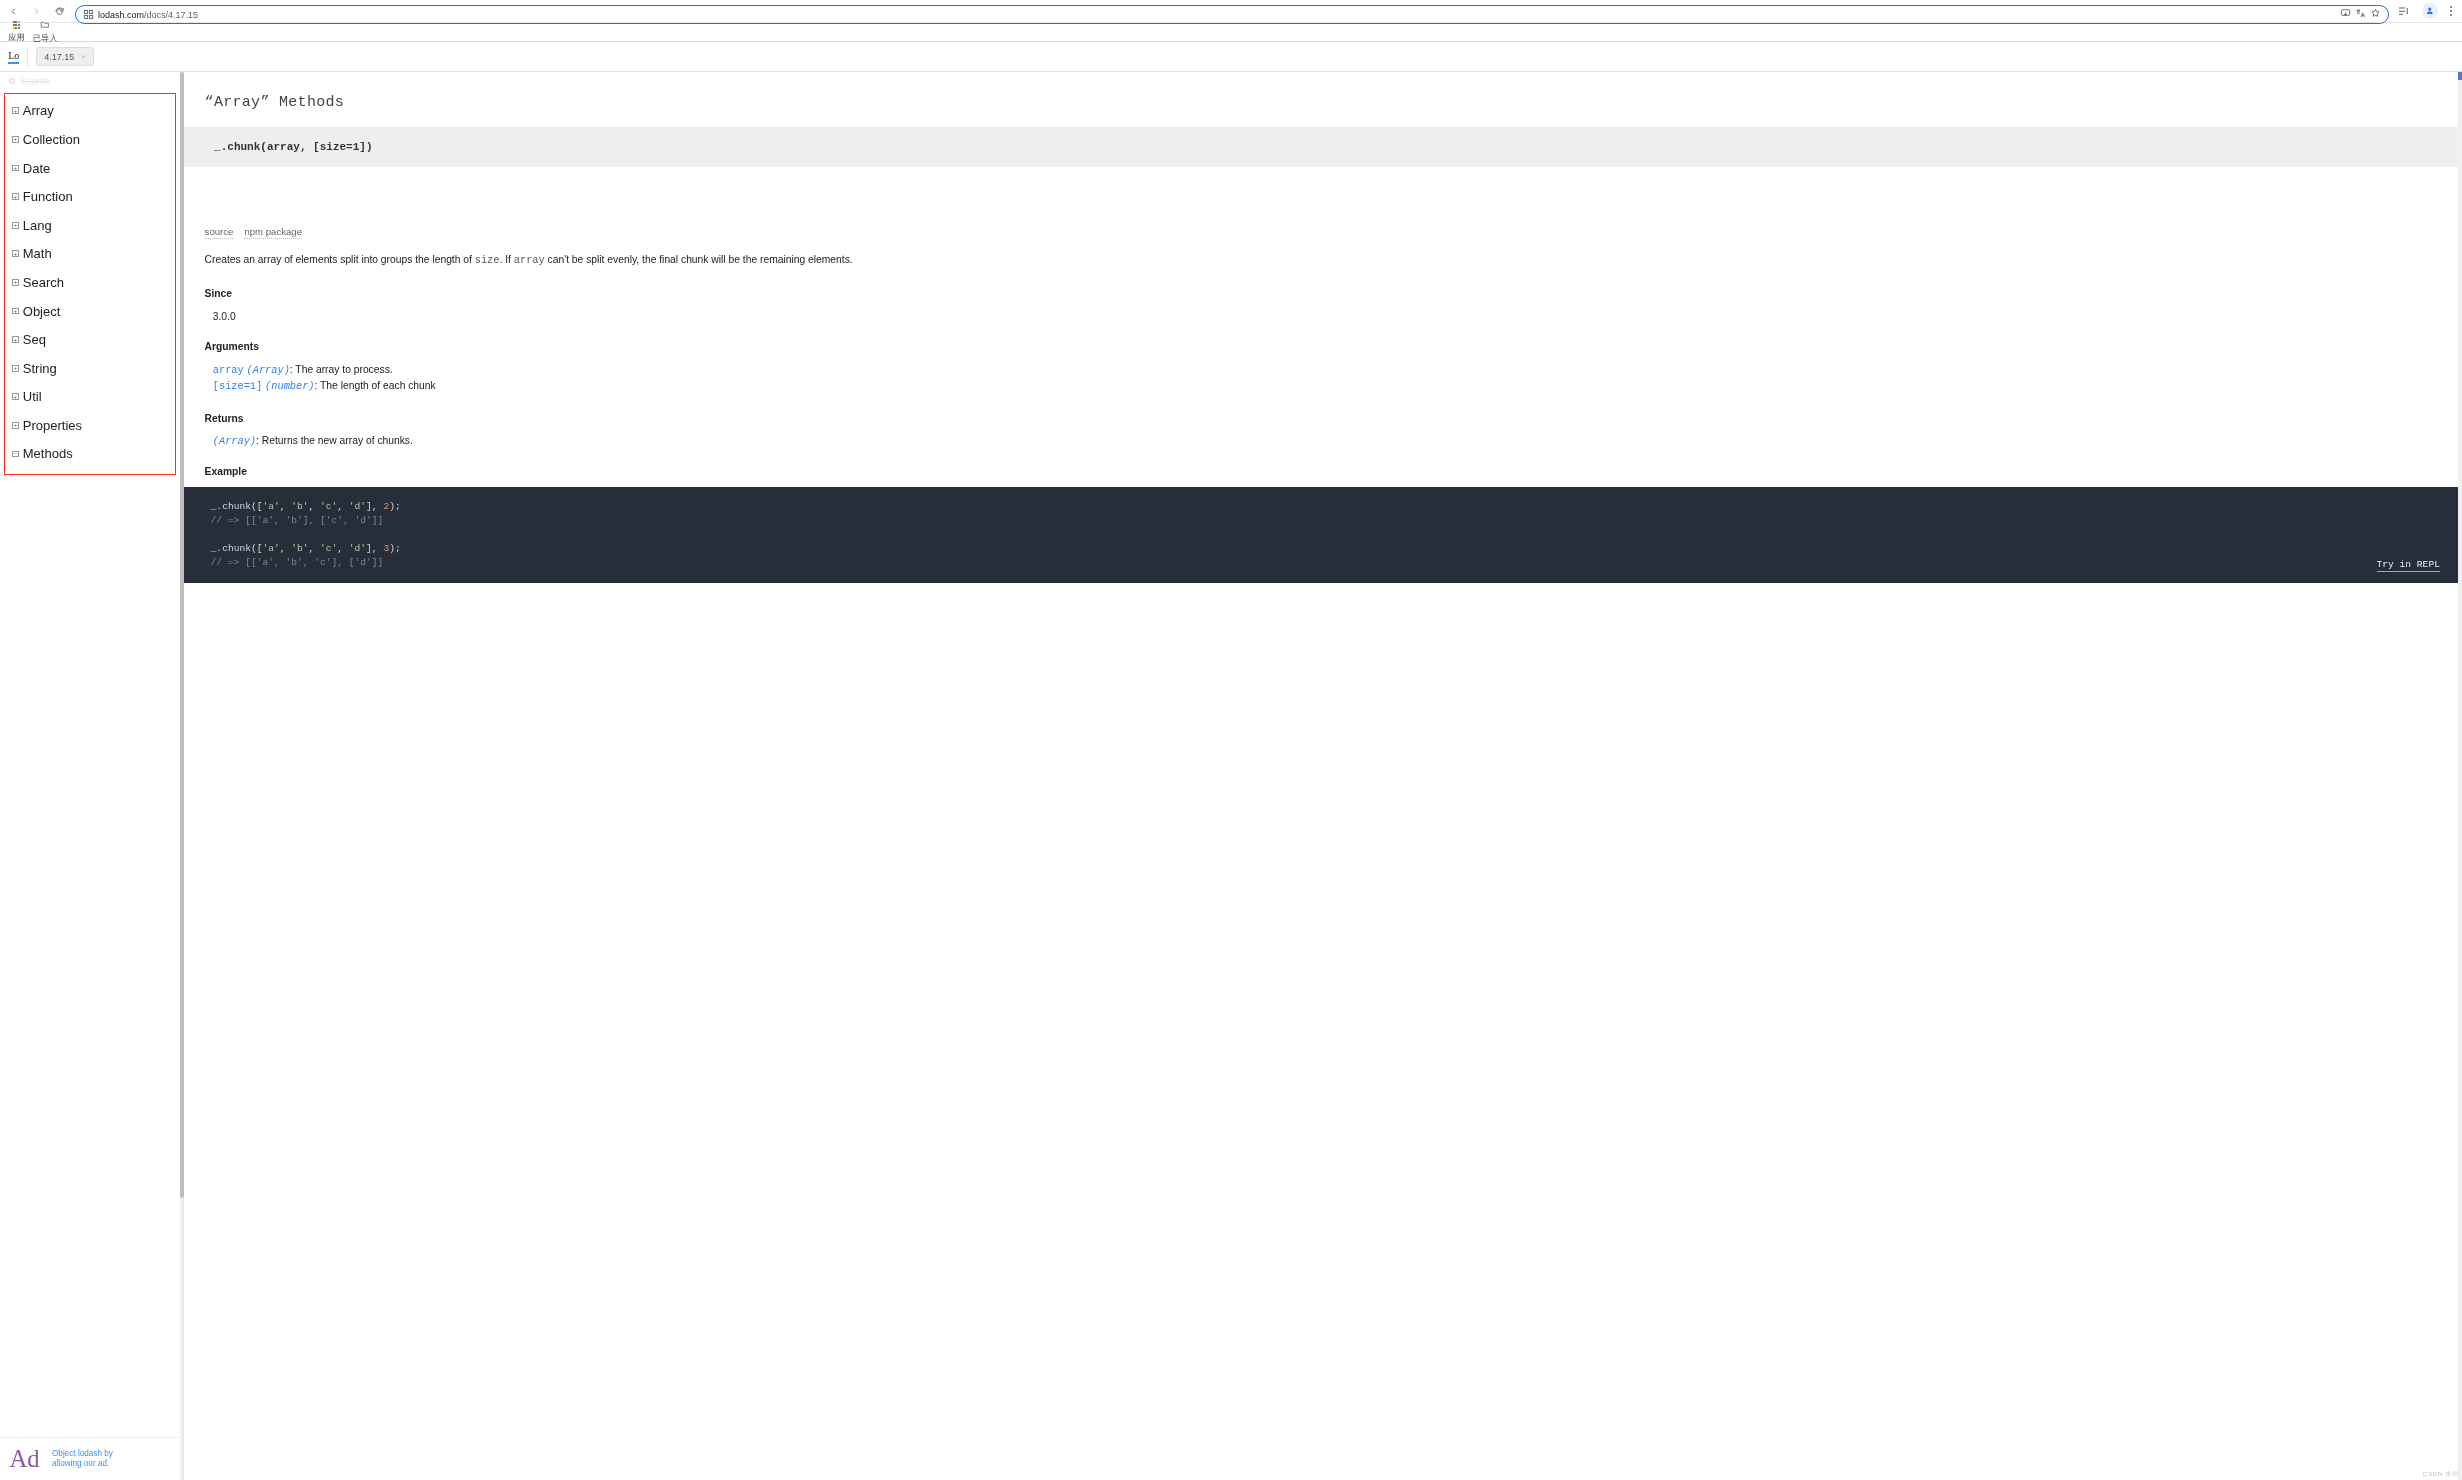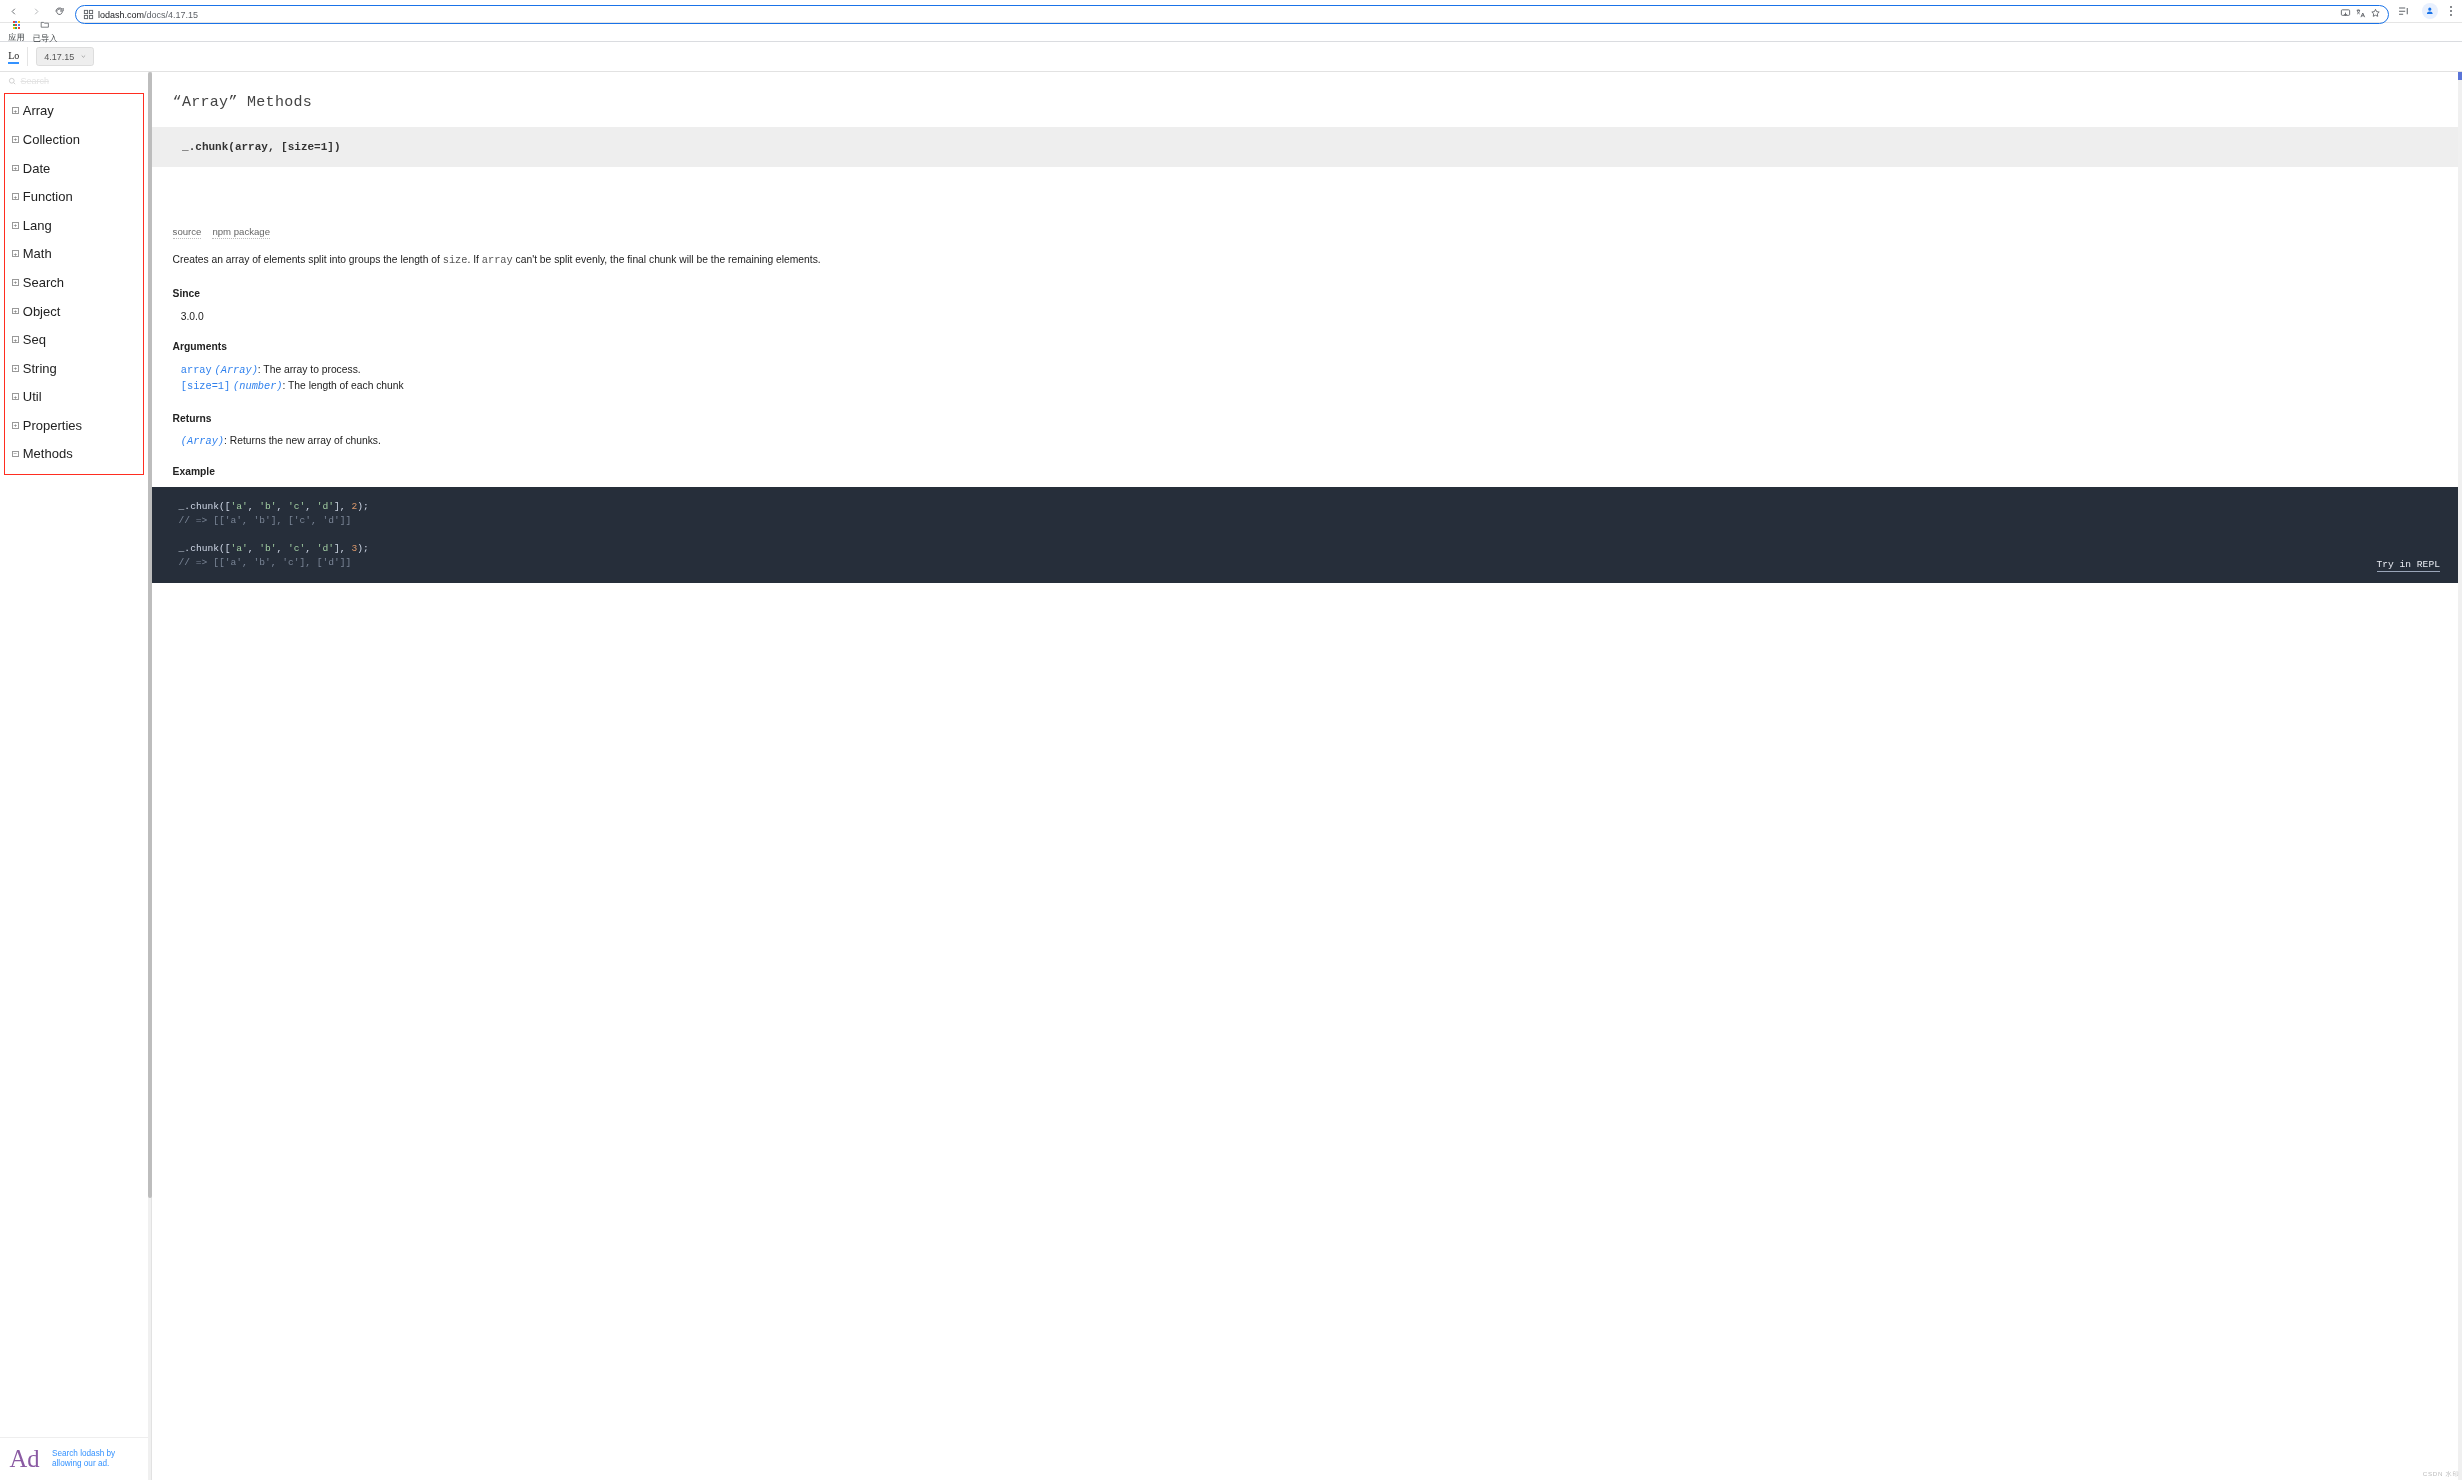--- a/index.html
+++ b/index.html
@@ -31,21 +31,21 @@
 
     
     .app-header { display: flex; align-items: center; height: 30px; padding: 0 8.2px; border-bottom: 0.7px solid #e2e2e2; gap: 8.2px; }
     .logo { font-family: Georgia, 'Times New Roman', serif; font-size: 10px; font-weight: 500; color: #222; border-bottom: 2.1px solid #3492ff; padding-bottom: 0; line-height: 1.3; }
     .vsep { width: 0.7px; height: 19px; background: #e4e4e4; }
     .version-select { background: #eee; border: 0.7px solid #ddd; border-radius: 2.7px; padding: 3.4px 6.8px; display: flex; align-items: center; gap: 5.5px; font-size: 9px; color: #555; cursor: pointer; }
     .version-select .chev { width: 6.8px; height: 6.8px; }
 
     
     .app { display: flex; height: calc(100vh - 72px); }
-    .sidebar { width: 148px; display: flex; flex-direction: column; background: #fff; position: relative; }
+    .sidebar { width: 180px; display: flex; flex-direction: column; background: #fff; position: relative; }
     .sidebar-scroll { flex: 1; overflow-y: auto; }
     .search-row { display:flex; align-items:center; padding: 4.1px 8.2px; gap:4.1px; color:#bbb; font-size:9px; }
     .categories { border: 1.4px solid #ff2d20; margin: 2.7px 4.1px 2.7px 4.1px; padding: 2.7px 0 5.5px 0; }
     .cat-item { display: flex; align-items: center; padding: 6.8px 6.8px; gap: 4.1px; cursor: pointer; }
     .cat-item .exp { width: 6.8px; height: 6.8px; border: 0.7px solid #999; display: flex; align-items: center; justify-content: center; font-size: 6.2px; line-height: 1; color: #666; }
     .cat-item .exp.minus::before { content: '−'; }
     .cat-item .exp.plus::before { content: '+'; }
     .cat-item .label { font-size: 13px; color: #222; }
     .sidebar-footer { border-top: 0.7px solid #eee; padding: 6.8px 9.6px; display:flex; gap: 12.3px; align-items:center; }
     .ad-box { font-family: Georgia, serif; font-size: 24.6px; color: #8a5aa3; font-weight: 300; }
@@ -255,21 +255,21 @@
           </div>
           <div class="cat-item">
             <span class="exp minus"></span>
             <span class="label">Methods</span>
           </div>
         </div>
     </div>
     <div class="sidebar-footer">
       <div class="ad-box">Ad</div>
       <div class="support-text">
-        <span>Search lodash by</span><br>
+        <span>Object lodash by</span><br>
         <span>allowing our ad.</span>
       </div>
     </div>
   </div>
 
   <div class="content-wrap">
     <div class="gutter">
         <div class="gutter-scroll"></div>
       </div>
     <div class="content">

